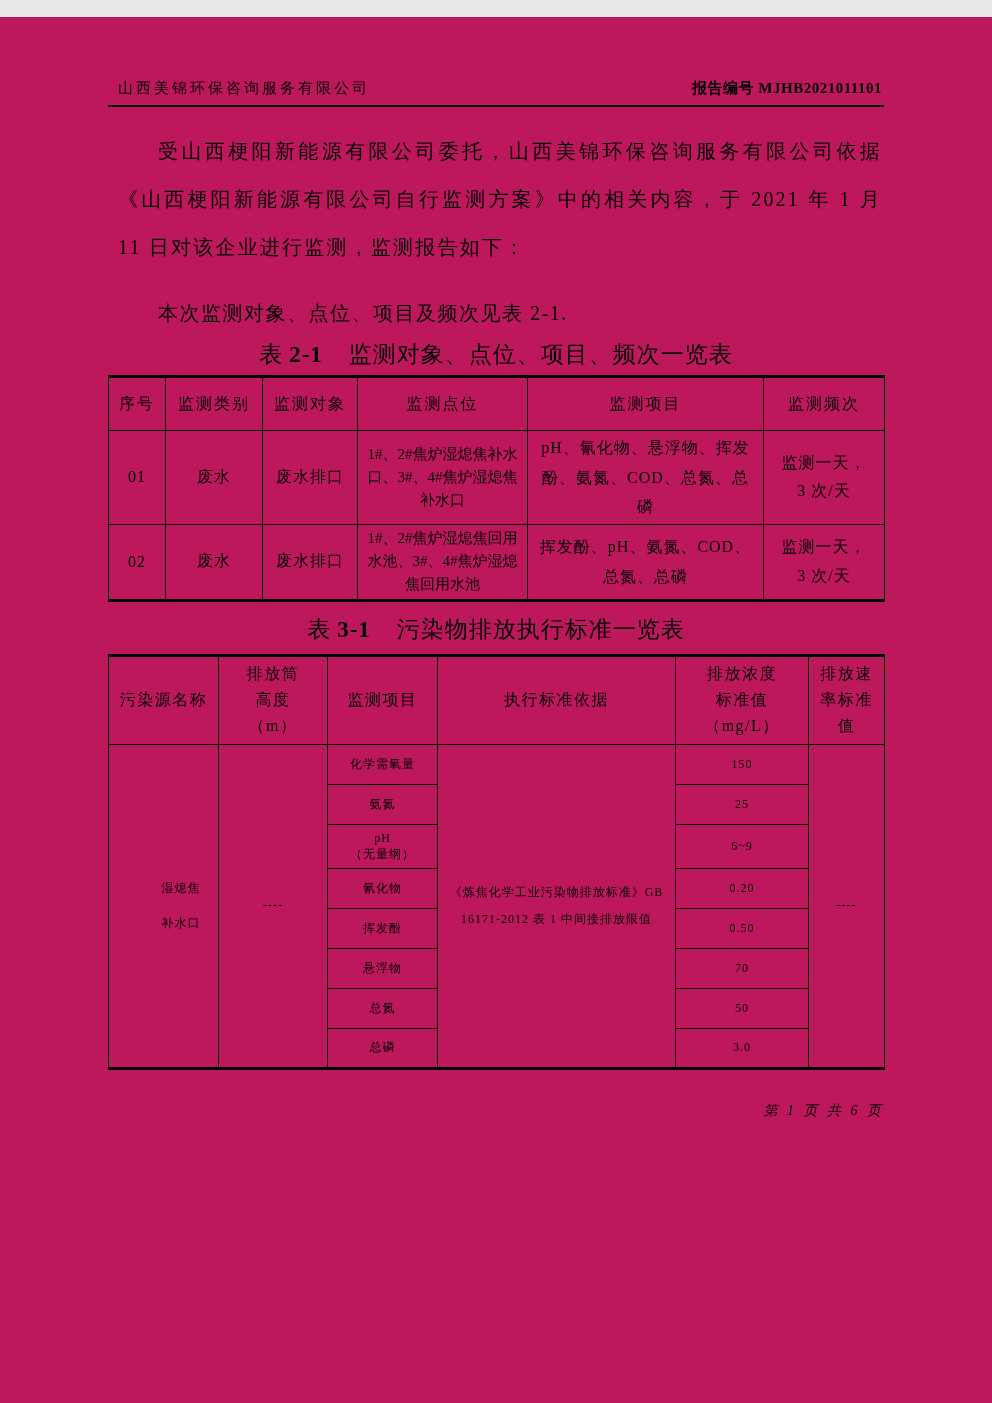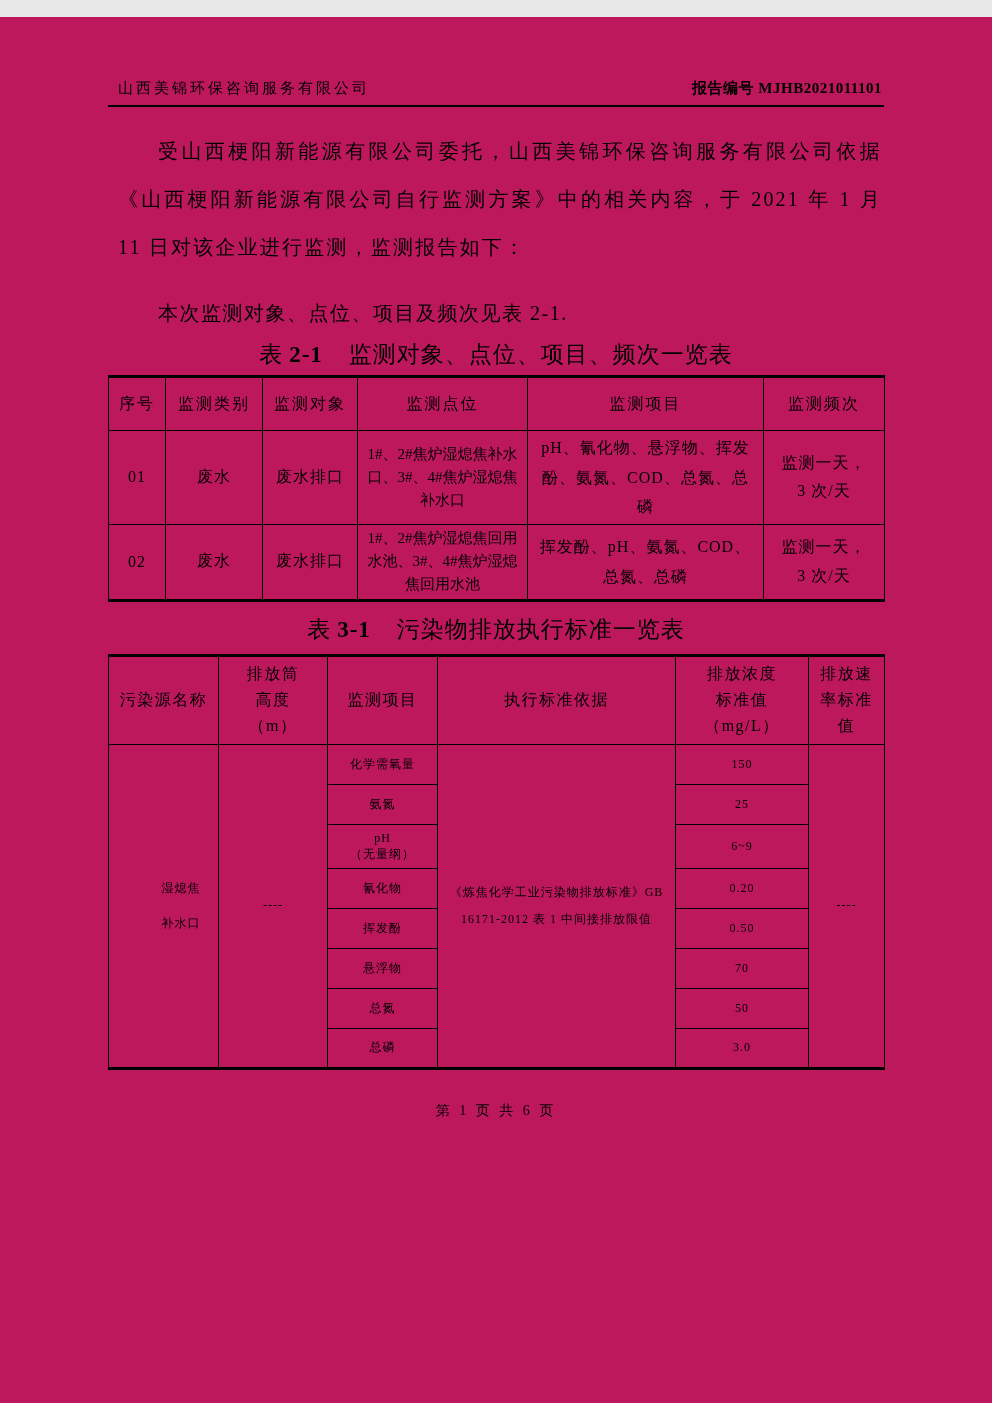--- a/index.html
+++ b/index.html
@@ -51,21 +51,21 @@
   
   .t3{ margin-top:12px; }
   .t3 th{ font-size:16px; letter-spacing:1.5px; line-height:1.65; white-space:pre-line; height:82px; padding:4px 2px; }
   .t3 td{ font-size:12px; letter-spacing:1px; }
   .t3 tr.r3{ height:40px; }
   .t3 tr.ph{ height:44px; }
   .ml{ white-space:pre-line; line-height:1.35; }
   .src{ white-space:pre-line; line-height:2.9; letter-spacing:2px;padding-left:35px; }
   .basis{ line-height:2.25; padding:0 10px; letter-spacing:0.5px; }
 
-  .page-footer{ text-align:center; margin-top:32px; font-size:14px; letter-spacing:3px; }
+  .page-footer{ text-align:right; margin-top:32px; font-size:14px; letter-spacing:3px;font-style:italic; }
 </style>
 </head>
 <body>
 
 <div class="page">
   <div class="content">
 
     <div class="report-header">
       <span class="company">山西美锦环保咨询服务有限公司</span>
       <span class="report-no">报告编号 MJHB2021011101</span>

